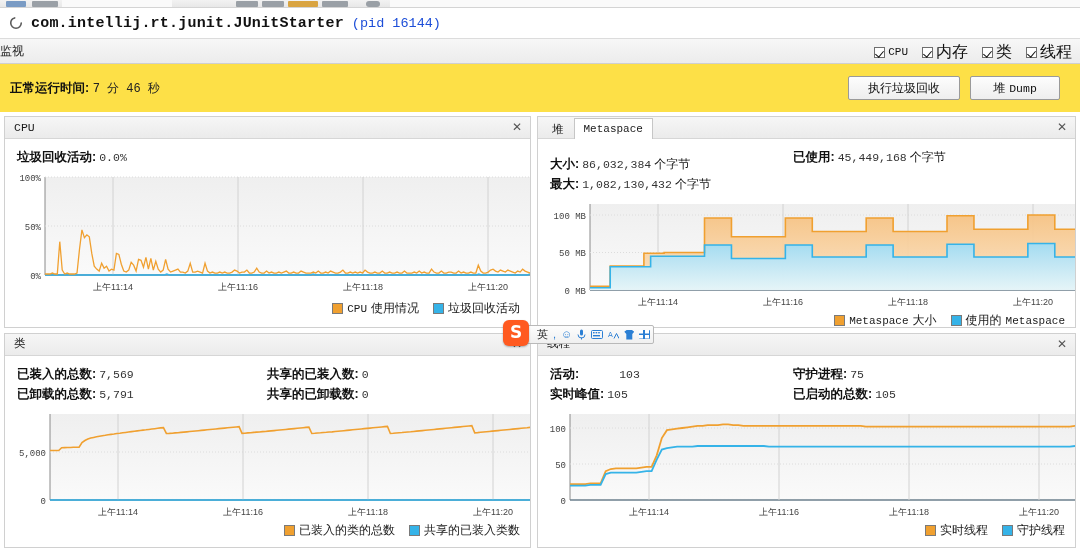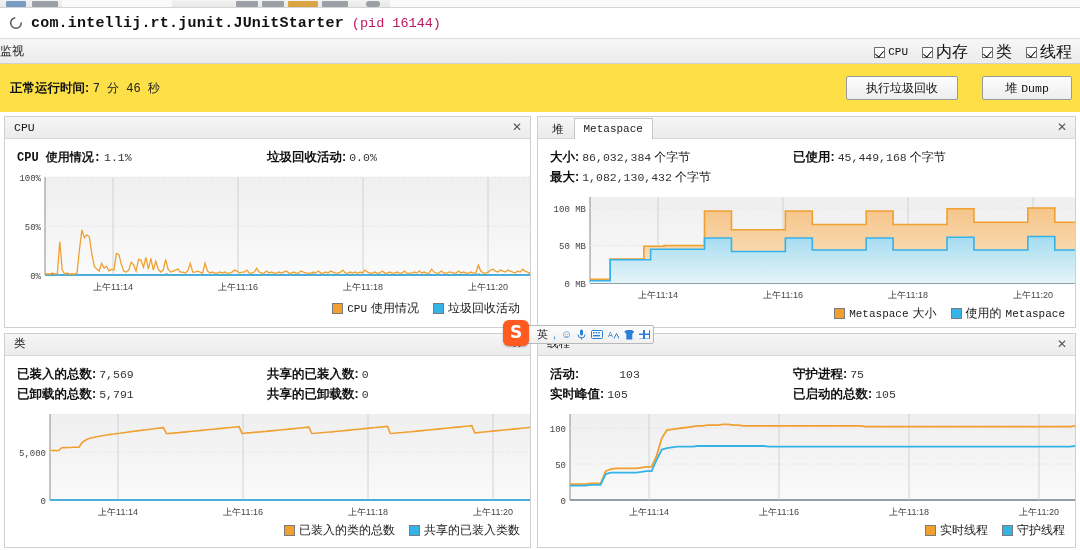--- a/index.html
+++ b/index.html
@@ -32,21 +32,21 @@
     display:flex; align-items:center; gap:8px; padding-left:9px;
     background:#ffffff;
   }
   .proc-icon { width:14px; height:14px; flex:0 0 auto; }
   .proc-name {
     font-family:"Liberation Mono","DejaVu Sans Mono",monospace;
     font-size:15px; font-weight:bold; letter-spacing:0.2px; color:#111;
   }
   .proc-pid {
     font-family:"Liberation Mono","DejaVu Sans Mono",monospace;
-    font-size:13.5px; color:#be185d; font-weight:normal;
+    font-size:13.5px; color:#1d4ed8; font-weight:normal;
   }
 
   
   .tabstrip {
     position:absolute; left:0; top:38px; width:1080px; height:26px;
     background:linear-gradient(#f7f7f7,#ececec);
     border-top:1px solid #dcdcdc; border-bottom:1px solid #cfcfcf;
     display:flex; align-items:center;
   }
   .tabstrip-label { font-size:12px; color:#222; }
@@ -61,21 +61,21 @@
     border:solid #111; border-width:0 1.6px 1.6px 0; transform:rotate(40deg);
   }
   .chk .lbl { font-size:16px; color:#111; }
   .chk .lbl.mono { font-family:"Liberation Mono","DejaVu Sans Mono",monospace; font-size:11px; }
 
   
   .uptime-row { position:absolute; left:0; top:64px; width:1080px; height:48px; background:#fde047; }
   .uptime-text { position:absolute; left:10px; top:16px; font-size:12.5px; }
   .uptime-text b { font-weight:bold; color:#111; }
   .uptime-val { font-family:"Liberation Mono","DejaVu Sans Mono",monospace; font-size:12px; color:#222; }
-  .btn-group { position:absolute; right:8px; top:12px; display:flex; gap:24px; }
+  .btn-group { position:absolute; right:20px; top:12px; display:flex; gap:10px; }
   .btn {
     min-width:112px; height:24px; padding:0 12px;
     background:linear-gradient(#fdfdfd,#eeeeee);
     border:1px solid #9a9a9a; border-radius:2px;
     font-size:12px; color:#111; cursor:pointer;
     display:flex; align-items:center; justify-content:center; gap:4px;
   }
   .btn .mono { font-family:"Liberation Mono","DejaVu Sans Mono",monospace; font-size:11.5px; }
 
   
@@ -213,24 +213,20 @@
     </div>
   </div>
 
   <div class="panel" style="left:4px; top:116px; width:527px; height:212px;">
     <div class="panel-head">
       <span class="panel-title mono">CPU</span>
       <span class="panel-close">✕</span>
     </div>
     <div class="stats">
       <div class="stat-line">
-        <div class="stat" style="width:250px;">
-          <span class="k mono">CPU 使用情况:</span>
-          <span class="v">1.1%</span>
-        </div>
         <div class="stat">
           <span class="k">垃圾回收活动:</span>
           <span class="v">0.0%</span>
         </div>
       </div>
     </div>
     <div class="chart-wrap">
       <svg width="525" height="125" viewBox="0 0 525 125">
         <defs>
           <linearGradient id="plotbg" x1="0" y1="0" x2="0" y2="1">
@@ -282,21 +278,21 @@
   <div class="panel" style="left:537px; top:116px; width:539px; height:212px;">
     <div class="panel-head">
       <div class="tabs">
         <span class="tab">堆</span>
         <span class="tab active">Metaspace</span>
       </div>
       <span class="panel-close">✕</span>
     </div>
     <div class="stats">
       <div class="stat-line">
-        <div class="stat" style="width:243px;">
+        <div class="stat" style="width:243px;margin-top:7px;">
           <span class="k">大小:</span>
           <span class="v">86,032,384</span>
           <span class="u">个字节</span>
         </div>
         <div class="stat">
           <span class="k">已使用:</span>
           <span class="v">45,449,168</span>
           <span class="u">个字节</span>
         </div>
       </div>

